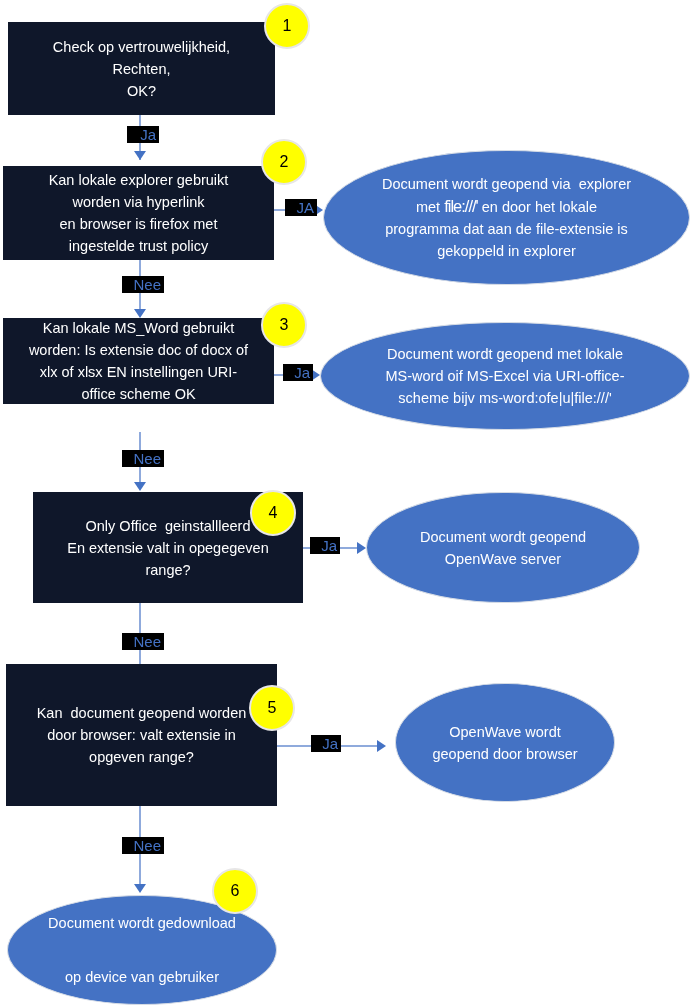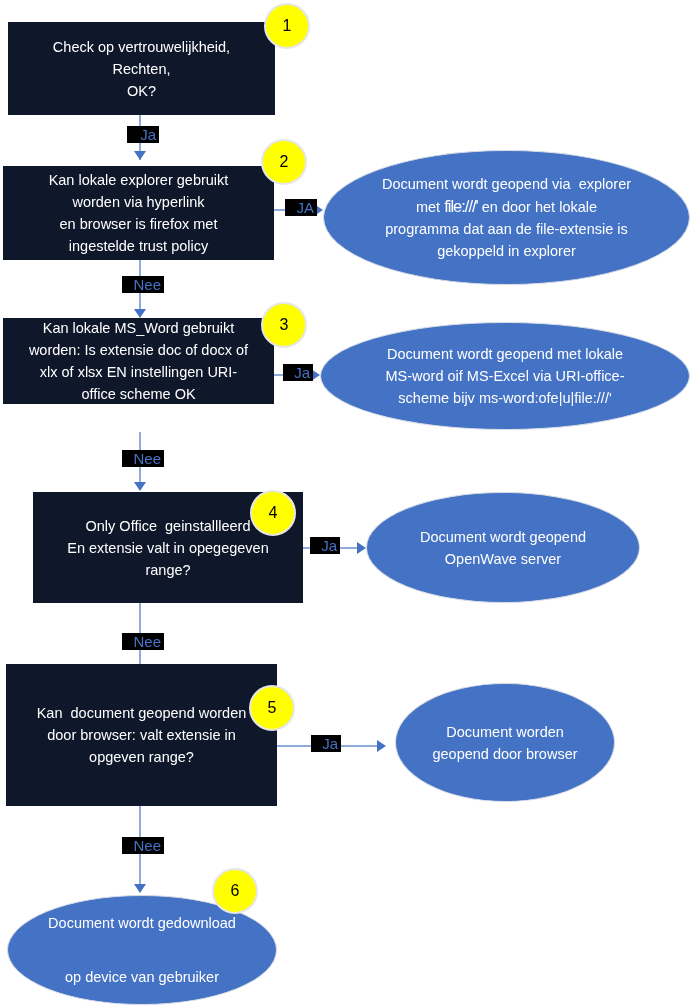--- a/index.html
+++ b/index.html
@@ -195,21 +195,21 @@
   </div>
   <div class="badge" style="left:249px; top:685px;">
     <span>5</span>
   </div>
 
   <div class="hline" style="left:277px; top:745px; width:103px;"></div>
   <div class="ah-right" style="left:377px; top:740px;"></div>
   <div class="edge-label" style="left:311px; top:735px; width:24px;">Ja</div>
 
   <div class="ellipse" style="left:395px; top:683px; width:220px; height:119px;">
-    <div class="line">Document worden</div>
+    <div class="line">OpenWave wordt</div>
     <div class="line">geopend door browser</div>
   </div>
 
   <div class="vline" style="left:139px; top:802px; height:83px;"></div>
   <div class="ah-down" style="left:134px; top:884px;"></div>
   <div class="edge-label" style="left:122px; top:837px; width:36px;">Nee</div>
 
   <div class="ellipse" style="left:7px; top:895px; width:270px; height:110px;gap:32px;">
     <div class="line">Document wordt gedownload</div>
     <div class="line">op device van gebruiker</div>

